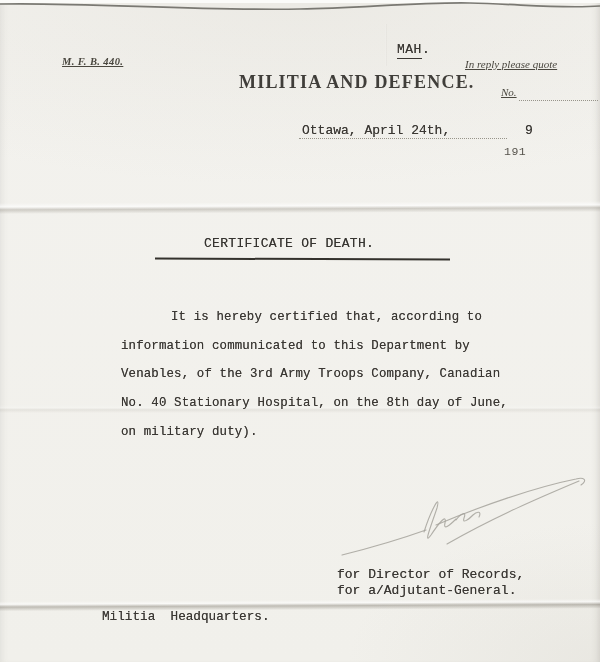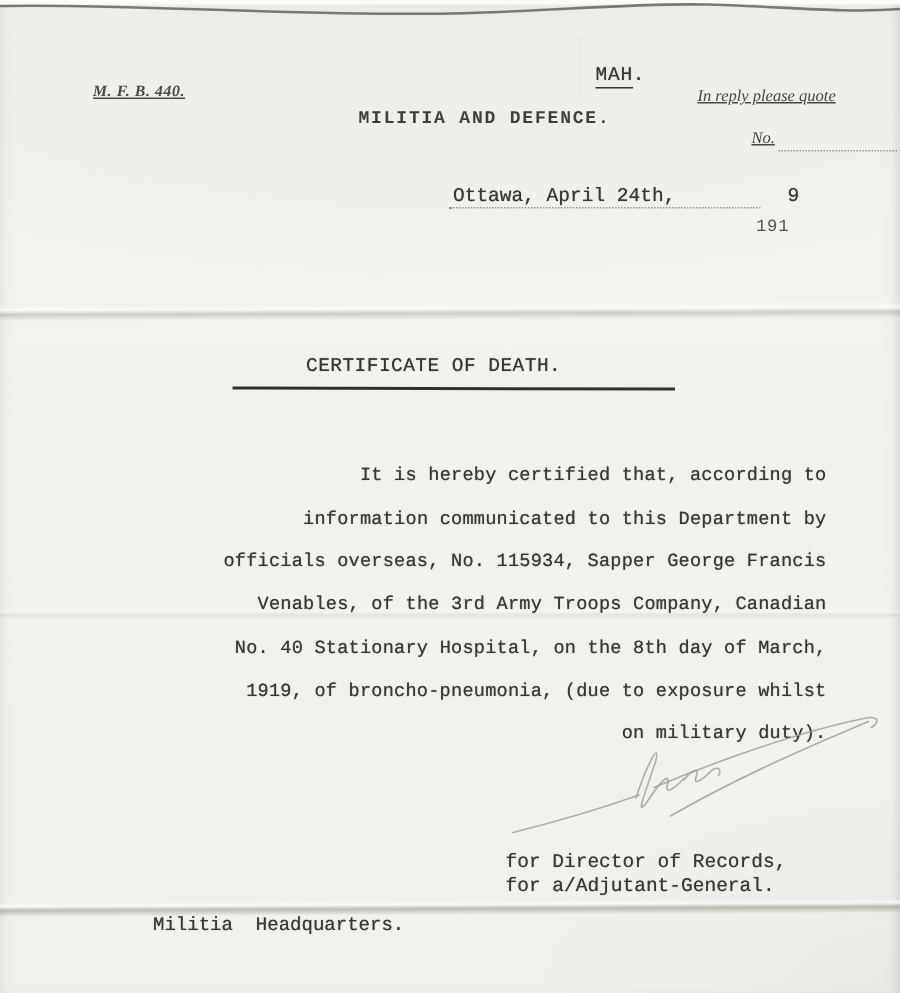--- a/index.html
+++ b/index.html
@@ -25,36 +25,36 @@
   .crease-2 { top:405px; height:8px; opacity:.4;
     background:linear-gradient(to bottom, rgba(255,255,255,0), rgba(255,255,255,.5) 35%, rgba(122,116,104,.28) 60%, rgba(0,0,0,0)); }
   .crease-3 { top:600px; height:10px; transform:rotate(-.25deg);
     background:linear-gradient(to bottom, rgba(255,255,255,0), rgba(255,255,255,.6) 30%, rgba(108,102,90,.38) 58%, rgba(0,0,0,0)); }
   .crease-v { left:385px; top:24px; width:2px; height:42px; opacity:.35;
     background:linear-gradient(to right, rgba(255,255,255,.7), rgba(130,124,112,.25)); }
 
   .initials { left:397px; top:42px; font-size:13px; letter-spacing:.5px; }
   .initials .u { border-bottom:1.5px solid #3a3733; padding-bottom:1px; }
   .form-code { left:62px; top:56px; font-size:10.5px; font-weight:bold; letter-spacing:.4px; }
-  .dept-title { left:239px; top:72px; font-family:Liberation Mono, monospace; font-weight:600;
-                font-size:12px; letter-spacing:1.2px; color:#403e3a; }
+  .dept-title { left:239px; top:72px; font-family:Liberation Serif, serif; font-weight:600;
+                font-size:18px; letter-spacing:1.2px; color:#403e3a; }
   .reply-note { left:465px; top:58px; font-size:11px; }
   .no-label { left:501px; top:86px; font-size:11px; }
   .no-dotted { left:519px; top:99px; width:79px; border-bottom:1px dotted #97948a; height:1px; }
 
   .dateline-dotted { left:299px; top:137px; width:208px; border-bottom:1px dotted #97948a; height:1px; }
   .dateline { left:302px; top:123px; font-size:13px; }
   .year-printed { left:504px; top:126px; font-size:11.5px; color:#56534c; letter-spacing:.5px;margin-top:19px; }
   .year-typed { left:525px; top:123px; font-size:13px; }
 
   .heading { left:204px; top:236px; font-size:13px; letter-spacing:.3px; color:#363430; }
   .heading-underline { left:155px; top:258px; width:295px; height:2px; background:#34322d; transform:rotate(.15deg); }
 
   .body-block { left:121px; top:303px; width:430px; font-size:12.4px; line-height:28.7px; letter-spacing:.15px; }
-  .body-block .line { white-space:pre;text-align:right; }
+  .body-block .line { white-space:pre; }
   .body-block .line-0 { text-indent:50px; }
 
   .signature { left:336px; top:468px; width:262px; height:95px; }
   .sig-stroke { fill:none; stroke:#a5a29b; stroke-width:1.1; stroke-linecap:round; opacity:.85; }
 
   .signoff { left:337px; top:567px; font-size:13px; line-height:15.5px; }
   .signoff .line { white-space:pre; }
   .footer { left:102px; top:609px; font-size:12.7px; white-space:pre; }
 </style>
 </head>
@@ -87,24 +87,22 @@
   <div class="abs dateline typed">Ottawa, April 24th,</div>
   <div class="abs year-printed">191</div>
   <div class="abs year-typed typed">9</div>
 
   <div class="abs heading typed">CERTIFICATE OF DEATH.</div>
   <div class="abs heading-underline"></div>
 
   <div class="abs body-block typed">
     <div class="line line-0">It is hereby certified that, according to</div>
     <div class="line">information communicated to this Department by</div>
-    <div class="line">officials overseas, No. 115934, Sapper George Francis</div>
     <div class="line">Venables, of the 3rd Army Troops Company, Canadian</div>
-    <div class="line">No. 40 Stationary Hospital, on the 8th day of March,</div>
-    <div class="line">1919, of broncho-pneumonia, (due to exposure whilst</div>
+    <div class="line">No. 40 Stationary Hospital, on the 8th day of June,</div>
     <div class="line">on military duty).</div>
   </div>
 
   <svg class="abs signature" viewBox="0 0 262 95">
     <path class="sig-stroke" d="M6,87 C34,80 62,72 90,62"></path>
     <path class="sig-stroke" d="M88,64 C95,42 105,24 101,40 C95,58 87,78 95,67 C103,55 111,45 109,55 C107,63 114,57 120,51"></path>
     <path class="sig-stroke" d="M120,52 C125,45 131,43 128,50 C126,56 132,52 137,47 C141,43 146,43 143,49"></path>
     <path class="sig-stroke" d="M100,57 C145,38 200,19 240,11 C248,9 252,12 245,17"></path>
     <path class="sig-stroke" d="M243,13 C205,29 158,49 111,76"></path>
   </svg>

